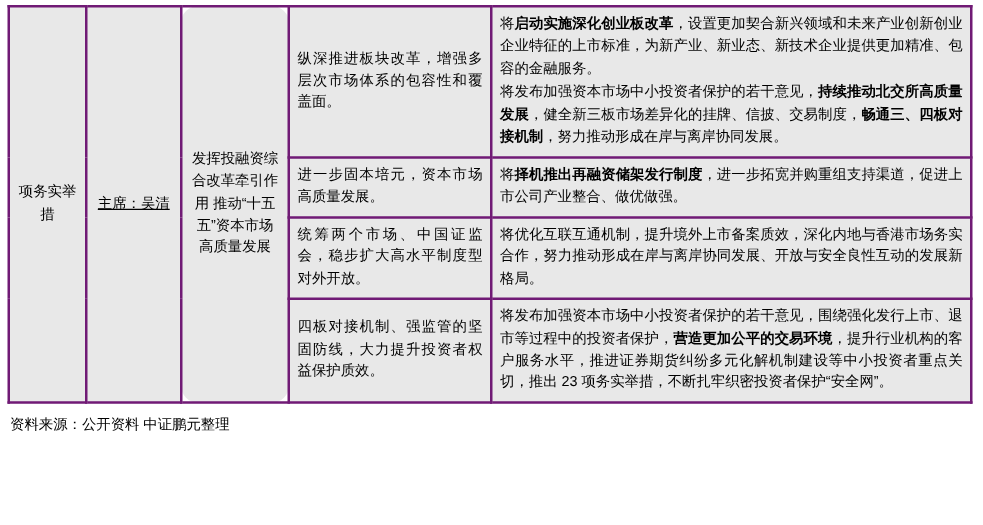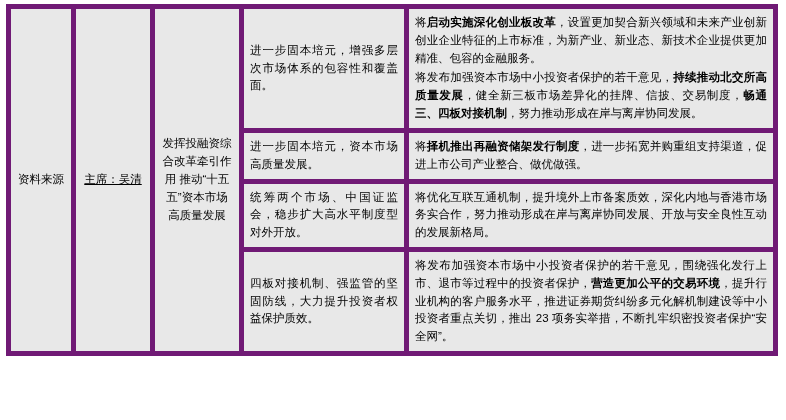--- a/index.html
+++ b/index.html
@@ -20,41 +20,42 @@
     box-sizing: border-box;
     padding: 0;
   }
   table.matrix {
     border-collapse: collapse;
     width: 772px;
     margin: 4px 0 0 6px;
     table-layout: fixed;
   }
   table.matrix td {
-    border: 5px solid #701a75;
+    border: 2px solid #701a75;
     vertical-align: middle;
     padding: 5px 6px;
     line-height: 1.55;
     font-size: 11.5px;
   }
   td.col-org {
     width: 48px;
     text-align: center;
     background: #e8e8e8;
   }
   td.col-person {
     width: 62px;
     text-align: center;
     background: #e8e8e8;
     text-decoration: underline;
   }
   td.col-theme {
     width: 72px;
     text-align: center;
     background: #e8e8e8;
+    border-radius: 13px;
   }
   td.col-point {
     width: 148px;
     text-align: justify;
     text-justify: inter-ideograph;
     background: #e8e8e8;
   }
   td.col-detail {
     width: auto;
     text-align: justify;
@@ -76,24 +77,24 @@
     color: #000000;
   }
 </style>
 </head>
 <body>
 
 <div class="wrap">
   <table class="matrix">
     <tbody>
       <tr>
-        <td class="col-org" rowspan="4">资料来源</td>
+        <td class="col-org" rowspan="4">项务实举措</td>
         <td class="col-person" rowspan="4">主席：吴清</td>
         <td class="col-theme" rowspan="4">发挥投融资综合改革牵引作用 推动“十五五”资本市场高质量发展</td>
-        <td class="col-point">进一步固本培元，增强多层次市场体系的包容性和覆盖面。</td>
+        <td class="col-point">纵深推进板块改革，增强多层次市场体系的包容性和覆盖面。</td>
         <td class="col-detail">
             <p><span>将</span><b>启动实施深化创业板改革</b><span>，设置更加契合新兴领域和未来产业创新创业企业特征的上市标准，为新产业、新业态、新技术企业提供更加精准、包容的金融服务。</span></p>
             <p><span>将发布加强资本市场中小投资者保护的若干意见，</span><b>持续推动北交所高质量发展</b><span>，健全新三板市场差异化的挂牌、信披、交易制度，</span><b>畅通三、四板对接机制</b><span>，努力推动形成在岸与离岸协同发展。</span></p>
           </td>
       </tr>
       <tr>
         <td class="col-point">进一步固本培元，资本市场高质量发展。</td>
         <td class="col-detail">
             <p><span>将</span><b>择机推出再融资储架发行制度</b><span>，进一步拓宽并购重组支持渠道，促进上市公司产业整合、做优做强。</span></p>
           </td>
@@ -106,13 +107,14 @@
       </tr>
       <tr>
         <td class="col-point">四板对接机制、强监管的坚固防线，大力提升投资者权益保护质效。</td>
         <td class="col-detail">
             <p><span>将发布加强资本市场中小投资者保护的若干意见，围绕强化发行上市、退市等过程中的投资者保护，</span><b>营造更加公平的交易环境</b><span>，提升行业机构的客户服务水平，推进证券期货纠纷多元化解机制建设等中小投资者重点关切，推出 23 项务实举措，不断扎牢织密投资者保护“安全网”。</span></p>
           </td>
       </tr>
     </tbody>
   </table>
 
+  <div class="source">资料来源：公开资料  中证鹏元整理</div>
 </div>
 
 </body></html>

